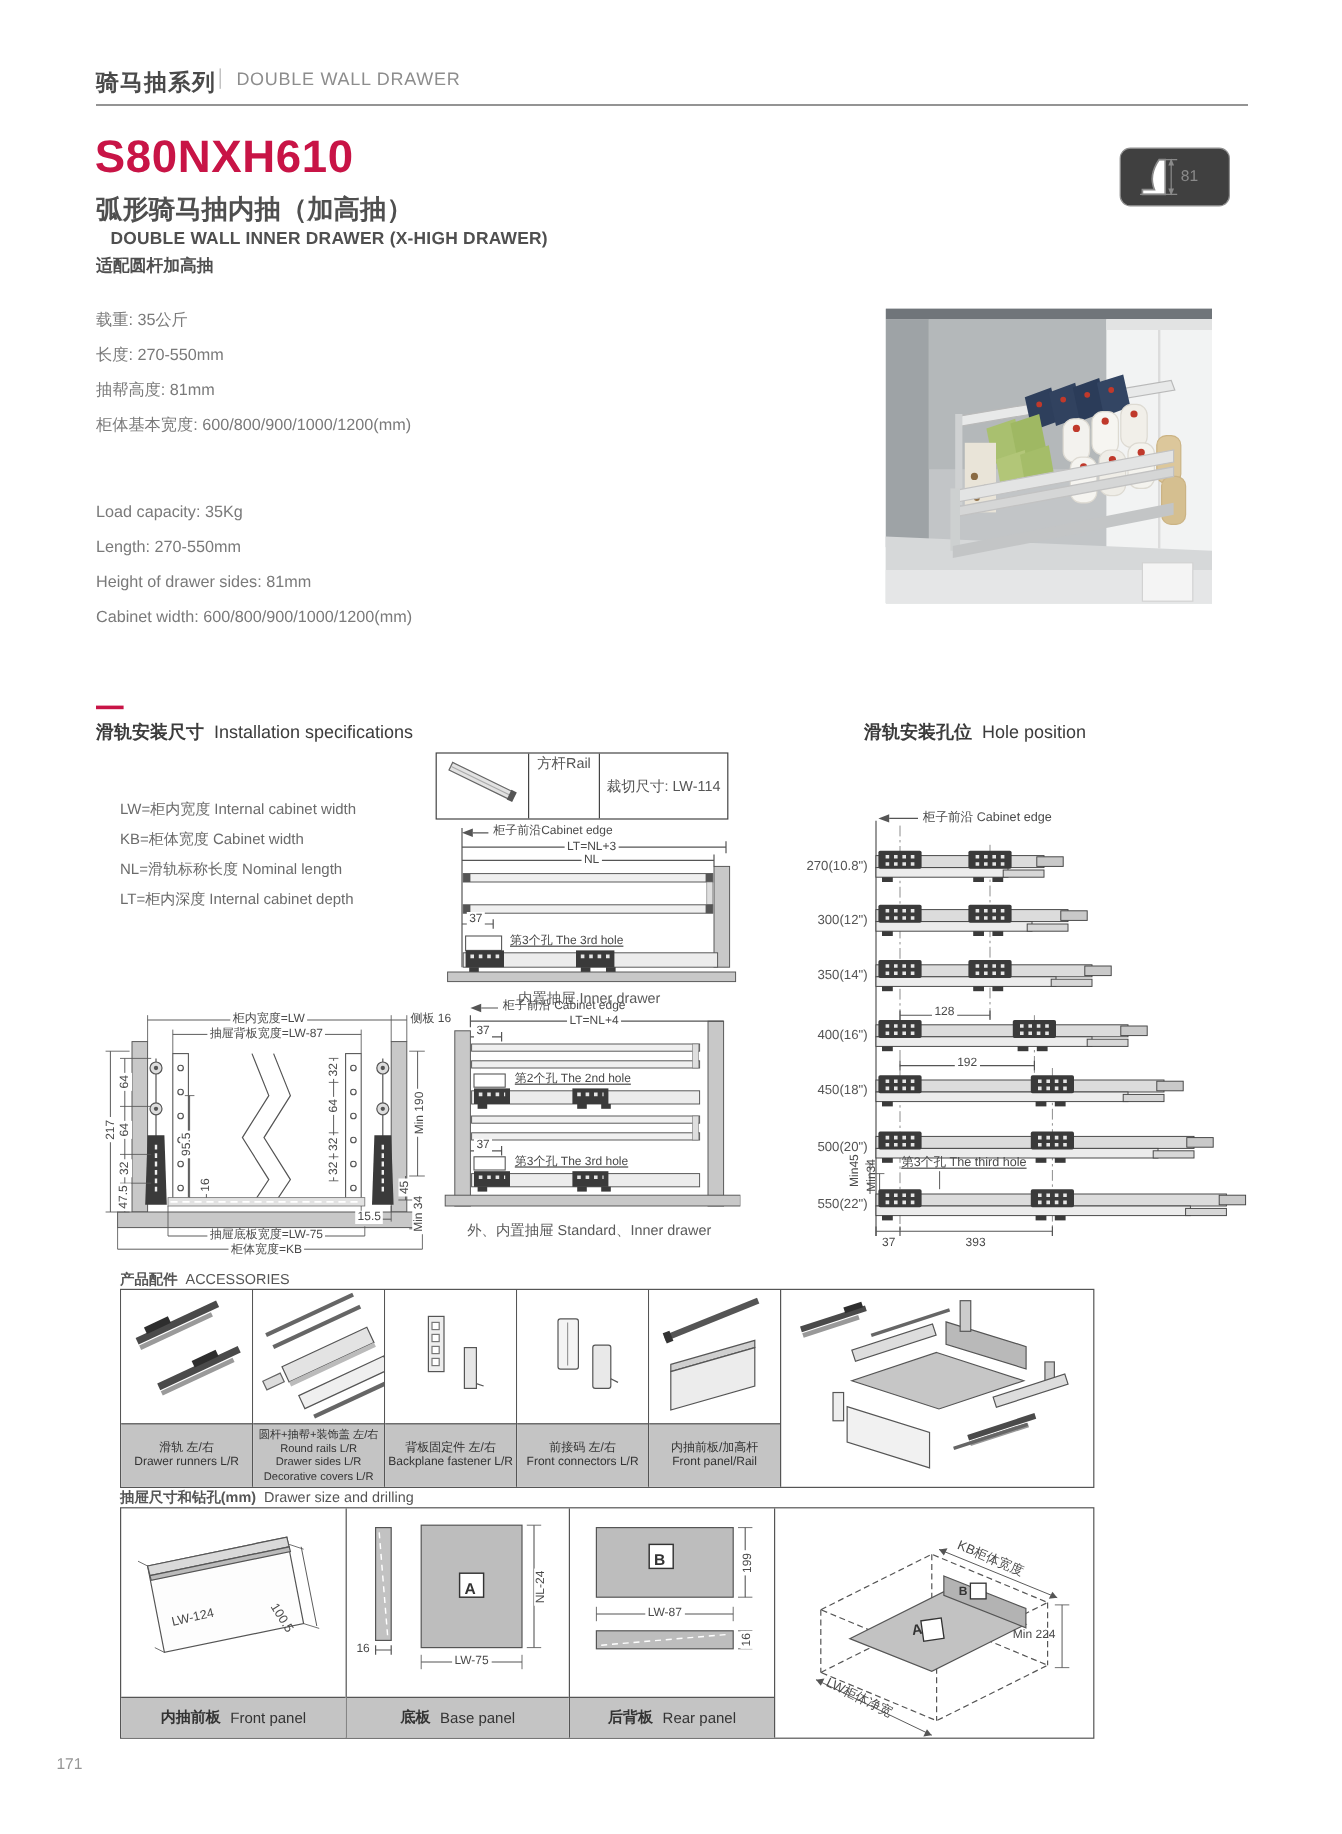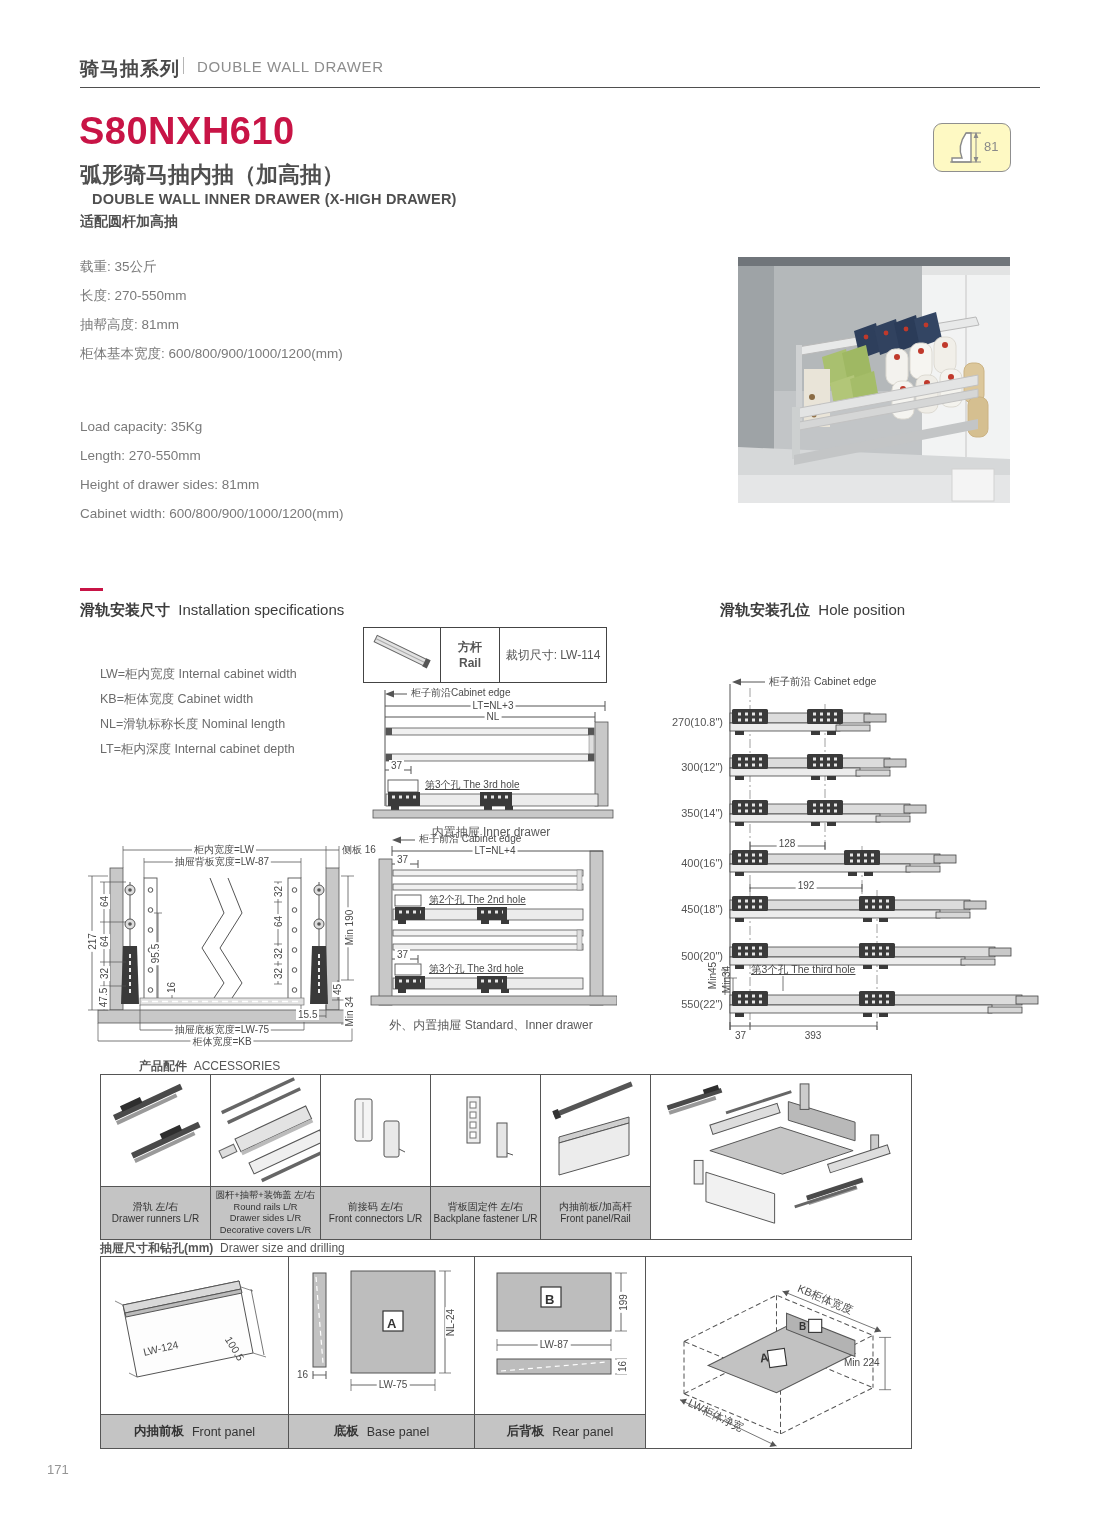--- a/index.html
+++ b/index.html
@@ -9,46 +9,46 @@
   
   .hdr-cn{position:absolute;left:80px;top:56px;font-size:19px;font-weight:bold;color:#4a4a4a;letter-spacing:1px;}
   .hdr-div{position:absolute;left:183px;top:57px;height:17px;border-left:1.5px solid #b5b5b5;}
   .hdr-en{position:absolute;left:197px;top:58px;font-size:15px;color:#8d8d8d;letter-spacing:.6px;}
   .hdr-line{position:absolute;left:80px;top:87px;width:960px;border-top:1.6px solid #4f4f4f;}
   
   .model{position:absolute;left:79px;top:110px;font-size:38px;font-weight:800;color:#c81446;letter-spacing:.5px;}
   .t-cn{position:absolute;left:80px;top:160px;font-size:22px;font-weight:bold;color:#4f4f4f;}
   .t-en{position:absolute;left:92px;top:191px;font-size:14.5px;font-weight:bold;color:#4f4f4f;letter-spacing:.2px;}
   .t-sub{position:absolute;left:80px;top:213px;font-size:14px;font-weight:bold;color:#4f4f4f;}
-  .badge{position:absolute;left:933px;top:123px;width:76px;height:47px;border:1.6px solid #8f8f8f;border-radius:9px;background:#fef9c3;}
+  .badge{position:absolute;left:933px;top:123px;width:76px;height:47px;border:1.6px solid #8f8f8f;border-radius:9px;background:#404040;padding-left:14px;}
   .badge-val{position:absolute;left:50px;top:15px;font-size:13px;color:#8a8a8a;}
   
   .specs{position:absolute;left:80px;margin:0;padding:0;list-style:none;}
   .specs li{font-size:13.5px;color:#7a7a7a;line-height:29px;}
   
   .red-dash{position:absolute;left:80px;top:588px;width:23px;height:3px;background:#c81446;}
   .sec-t{position:absolute;font-size:15px;color:#3c3c3c;white-space:nowrap;}
   .sec-t b{font-weight:bold;}
   .abbr{position:absolute;left:100px;top:662px;margin:0;padding:0;list-style:none;}
   .abbr li{font-size:12.5px;color:#6b6b6b;line-height:25px;}
   
   .railbox{position:absolute;left:363px;top:627px;width:242px;height:54px;border:1.5px solid #444;display:flex;background:#fff;}
   .railbox .c1{width:76px;border-right:1.5px solid #444;}
-  .railbox .c2{width:58px;border-right:1.5px solid #444;display:flex;flex-direction:column;justify-content:center;text-align:center;font-size:12px;color:#555;line-height:16px;font-weight:bold;}
+  .railbox .c2{width:58px;border-right:1.5px solid #444;display:flex;flex-direction:row;justify-content:center;text-align:center;font-size:12px;color:#555;line-height:16px;}
   .railbox .c3{flex:1;display:flex;align-items:center;justify-content:center;font-size:12px;color:#555;}
   
   .dl{position:absolute;font-size:10px;color:#4a4a4a;white-space:nowrap;line-height:1.1;}
   .dlc{transform:translateX(-50%);}
   .bgw{background:#fff;padding:0 2px;}
   .rot{transform:rotate(-90deg);transform-origin:center;}
   .ul{text-decoration:underline;}
   .cap{position:absolute;font-size:12px;color:#5a5a5a;white-space:nowrap;transform:translateX(-50%);}
   .size-lbl{position:absolute;width:68px;text-align:right;font-size:11px;color:#555;white-space:nowrap;}
   
-  .acc-title{position:absolute;left:100px;top:1058px;font-size:12px;color:#555;margin-left:39px;}
+  .acc-title{position:absolute;left:100px;top:1058px;font-size:12px;color:#555;}
   .acc-table{position:absolute;left:100px;top:1074px;width:810px;height:164px;border:1.3px solid #555;display:flex;background:#fff;}
   .acc-cell{width:109px;border-right:1.3px solid #555;display:flex;flex-direction:column;}
   .acc-img{height:111px;background:#fff;}
   .acc-label{flex:1;background:#c4c4c4;border-top:1.3px solid #555;display:flex;flex-direction:column;justify-content:center;text-align:center;font-size:10px;color:#333;line-height:12.5px;padding:1px 2px;}
   .acc-label.small{font-size:9.3px;line-height:11.5px;}
   .acc-cell.wide{flex:1;border-right:none;}
   
   .ds-title{position:absolute;left:100px;top:1240px;font-size:12px;color:#555;}
   .ds-table{position:absolute;left:100px;top:1256px;width:810px;height:191px;border:1.3px solid #555;display:flex;background:#fff;}
   .ds-cell{border-right:1.3px solid #555;display:flex;flex-direction:column;position:relative;}
@@ -575,43 +575,43 @@
       </svg></div>
       <div class="acc-label small">
         <span>圆杆+抽帮+装饰盖 左/右</span>
         <span>Round rails  L/R</span>
         <span>Drawer sides  L/R</span>
         <span>Decorative covers  L/R</span>
       </div>
     </div>
     <div class="acc-cell">
       <div class="acc-img"><svg width="109" height="111" viewBox="0 0 109 111">
-        <rect x="34" y="24" width="17" height="42" rx="2" fill="#f4f4f4" stroke="#555"></rect>
-            <line x1="42" y1="27" x2="42" y2="63" stroke="#999"></line>
-        <rect x="63" y="46" width="15" height="36" rx="2" fill="#e9e9e9" stroke="#555"></rect>
-            <path d="M78 74 l6 3" stroke="#555" fill="none"></path>
-      </svg></div>
-      <div class="acc-label">
-        <span>前接码 左/右</span>
-        <span>Front connectors  L/R</span>
-      </div>
-    </div>
-    <div class="acc-cell">
-      <div class="acc-img"><svg width="109" height="111" viewBox="0 0 109 111">
         <rect x="36" y="22" width="13" height="46" fill="#eee" stroke="#555"></rect>
         <rect x="39" y="27" width="6" height="6" fill="#fff" stroke="#777"></rect>
             <rect x="39" y="37" width="6" height="6" fill="#fff" stroke="#777"></rect>
         <rect x="39" y="47" width="6" height="6" fill="#fff" stroke="#777"></rect>
             <rect x="39" y="57" width="6" height="6" fill="#fff" stroke="#777"></rect>
         <rect x="66" y="48" width="10" height="34" fill="#e6e6e6" stroke="#555"></rect>
             <path d="M76 78 l6 2" stroke="#555" fill="none"></path>
       </svg></div>
       <div class="acc-label">
         <span>背板固定件 左/右</span>
         <span>Backplane fastener  L/R</span>
+      </div>
+    </div>
+    <div class="acc-cell">
+      <div class="acc-img"><svg width="109" height="111" viewBox="0 0 109 111">
+        <rect x="34" y="24" width="17" height="42" rx="2" fill="#f4f4f4" stroke="#555"></rect>
+            <line x1="42" y1="27" x2="42" y2="63" stroke="#999"></line>
+        <rect x="63" y="46" width="15" height="36" rx="2" fill="#e9e9e9" stroke="#555"></rect>
+            <path d="M78 74 l6 3" stroke="#555" fill="none"></path>
+      </svg></div>
+      <div class="acc-label">
+        <span>前接码 左/右</span>
+        <span>Front connectors  L/R</span>
       </div>
     </div>
     <div class="acc-cell">
       <div class="acc-img"><svg width="109" height="111" viewBox="0 0 109 111">
         <g transform="translate(12,38) rotate(-22)">
               <rect width="84" height="5" fill="#555"></rect>
               <rect x="0" y="-2" width="6" height="9" fill="#333"></rect>
             </g>
         <polygon points="18,62 88,42 88,48 18,68" fill="#cfcfcf" stroke="#555"></polygon>
         <polygon points="18,68 88,48 88,80 18,100" fill="#ececec" stroke="#555"></polygon>

